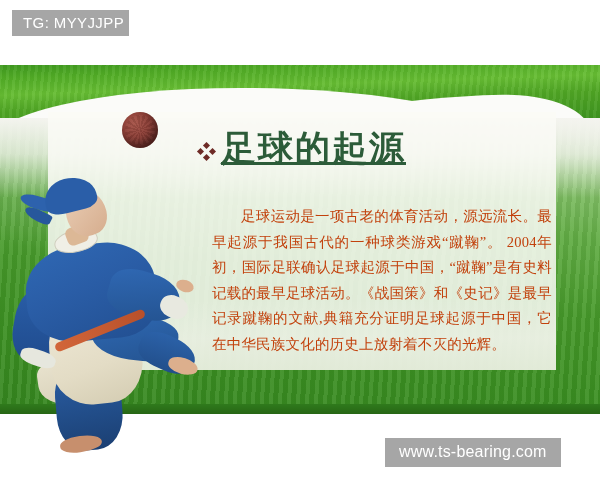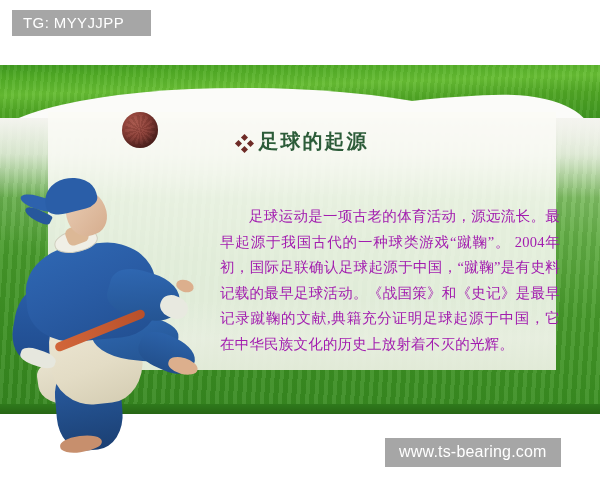--- a/index.html
+++ b/index.html
@@ -81,27 +81,27 @@
   }
   .bullet-diamonds i{
     position:absolute; width:5px; height:5px; background:#6e2b26;
     transform:rotate(45deg);
   }
   .bullet-diamonds i:nth-child(1){ left:0px;  top:6px; }
   .bullet-diamonds i:nth-child(2){ left:6px;  top:0px; }
   .bullet-diamonds i:nth-child(3){ left:6px;  top:12px; }
   .bullet-diamonds i:nth-child(4){ left:12px; top:6px; }
   .slide-title{
-    font-size:20px; font-weight:700; color:#2c5c39; letter-spacing:2px;
-    line-height:1.1; white-space:nowrap;
+    font-size:35px; font-weight:700; color:#2c5c39; letter-spacing:2px;
+    line-height:1.1; white-space:nowrap;text-decoration:underline;
   }
 
   .body-text{
-    position:absolute; left:220px; top:204px; width:340px;
-    font-size:14.5px; line-height:25.5px; color:#a21caf;
+    position:absolute; left:212px; top:204px; width:340px;
+    font-size:14.5px; line-height:25.5px; color:#c2410c;
     text-align:justify; text-indent:2em;
     letter-spacing:.2px;
   }
 
   
   .ball{
     position:absolute; left:122px; top:112px; width:36px; height:36px;
     border-radius:50%;
     background:
       radial-gradient(circle at 35% 30%, #a8564a 0%, #8e4038 38%, #6f2f29 72%, #531f1c 100%);
@@ -228,21 +228,21 @@
     left:30px; top:190px; width:70px; height:46px;
     background:linear-gradient(170deg,#e9e3cf,#d6cfb6);
     border-radius:30% 40% 44% 48%;
     transform:rotate(-8deg);
   }
 
   
   .tag-badge{
     position:absolute; left:12px; top:10px;
     background:#a6a6a6; color:#ffffff;
-    padding:4px 27px 5px 11px;
+    padding:4px 5px 5px 11px;
     font-family:"Liberation Sans", sans-serif;
     font-size:15px; letter-spacing:.4px;
     white-space:nowrap;
   }
   .site-watermark{
     position:absolute; left:385px; top:438px;
     background:#a6a6a6; color:#ffffff;
     padding:5px 14px 6px 14px;
     font-family:"Liberation Sans", sans-serif;
     font-size:16px; letter-spacing:.2px;

